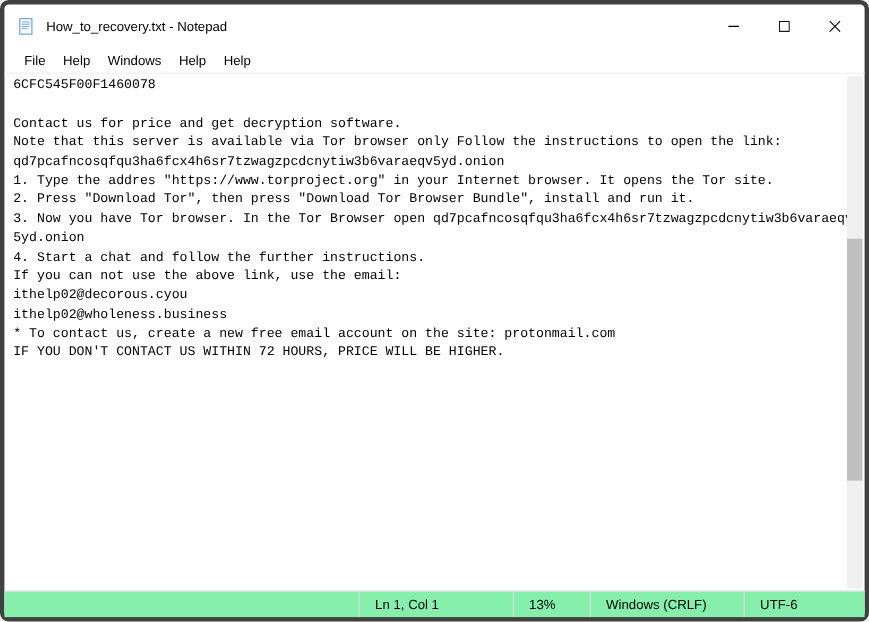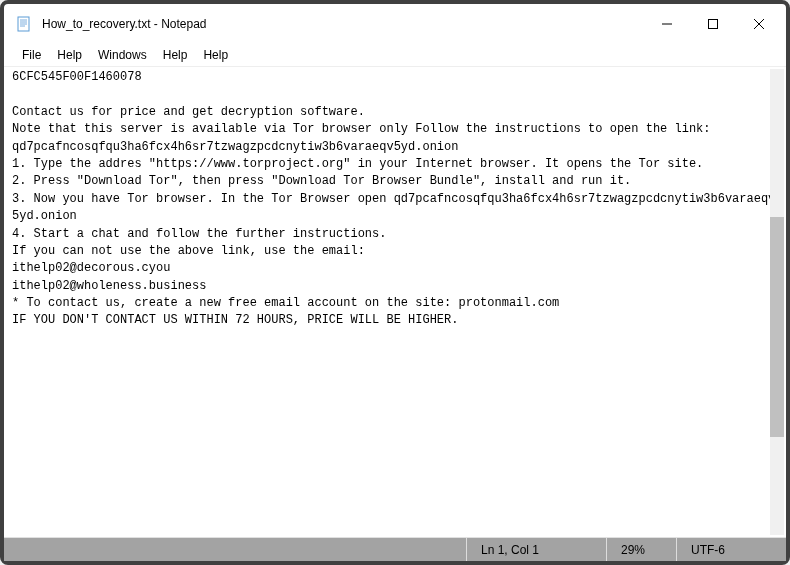--- a/index.html
+++ b/index.html
@@ -10,21 +10,21 @@
     .title-text { font-size: 12px; color: #000; flex: 0 0 auto; }
     .titlebar-spacer { flex: 1; }
     .win-controls { display: flex; }
     .win-btn { width: 46px; height: 32px; display: flex; align-items: center; justify-content: center; cursor: pointer; }
     .menubar { display: flex; padding: 0 10px; height: 22px; align-items: center; font-size: 12px; }
     .menu-item { padding: 2px 8px; cursor: pointer; }
     .editor-wrap { flex: 1; position: relative; overflow: hidden; border-top: 1px solid #eee; }
     .editor { width: 100%; height: 100%; padding: 2px 8px; font-family: Consolas, "Courier New", monospace; font-size: 12px; line-height: 1.45; white-space: pre-wrap; word-break: break-all; overflow-y: auto; }
     .scrollbar-track { position: absolute; right: 2px; top: 2px; bottom: 2px; width: 14px; background: #f0f0f0; }
     .scrollbar-thumb { position: absolute; right: 2px; width: 14px; background: #c0c0c0; top: 150px; height: 220px; }
-    .statusbar { display: flex; height: 24px; background: #a3a3a3; border-top: 1px solid #e0e0e0; font-size: 12px; align-items: center; }
+    .statusbar { display: flex; height: 24px; background: #86efac; border-top: 1px solid #e0e0e0; font-size: 12px; align-items: center; }
     .status-cell { padding: 0 14px; border-left: 1px solid #ddd; height: 100%; display: flex; align-items: center; }
     .status-spacer { flex: 1; }
   </style>
 </head>
 <body>
 
 <div class="window">
   <div class="titlebar">
     <div class="titlebar-icon">
       <svg width="16" height="16" viewBox="0 0 16 16">
@@ -80,16 +80,17 @@
 ithelp02@wholeness.business
 * To contact us, create a new free email account on the site: protonmail.com
 IF YOU DON'T CONTACT US WITHIN 72 HOURS, PRICE WILL BE HIGHER.</div>
     <div class="scrollbar-track"></div>
     <div class="scrollbar-thumb"></div>
   </div>
 
   <div class="statusbar">
     <div class="status-spacer"></div>
     <div class="status-cell" style="min-width:140px">Ln 1, Col 1</div>
-    <div class="status-cell" style="min-width:70px">29%</div>
+    <div class="status-cell" style="min-width:70px">13%</div>
+    <div class="status-cell" style="min-width:140px">Windows (CRLF)</div>
     <div class="status-cell" style="min-width:110px">UTF-6</div>
   </div>
 </div>
 
 </body></html>

